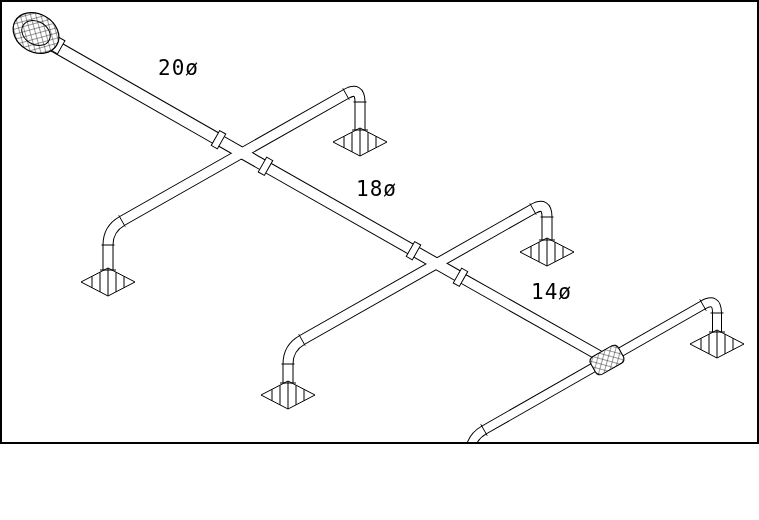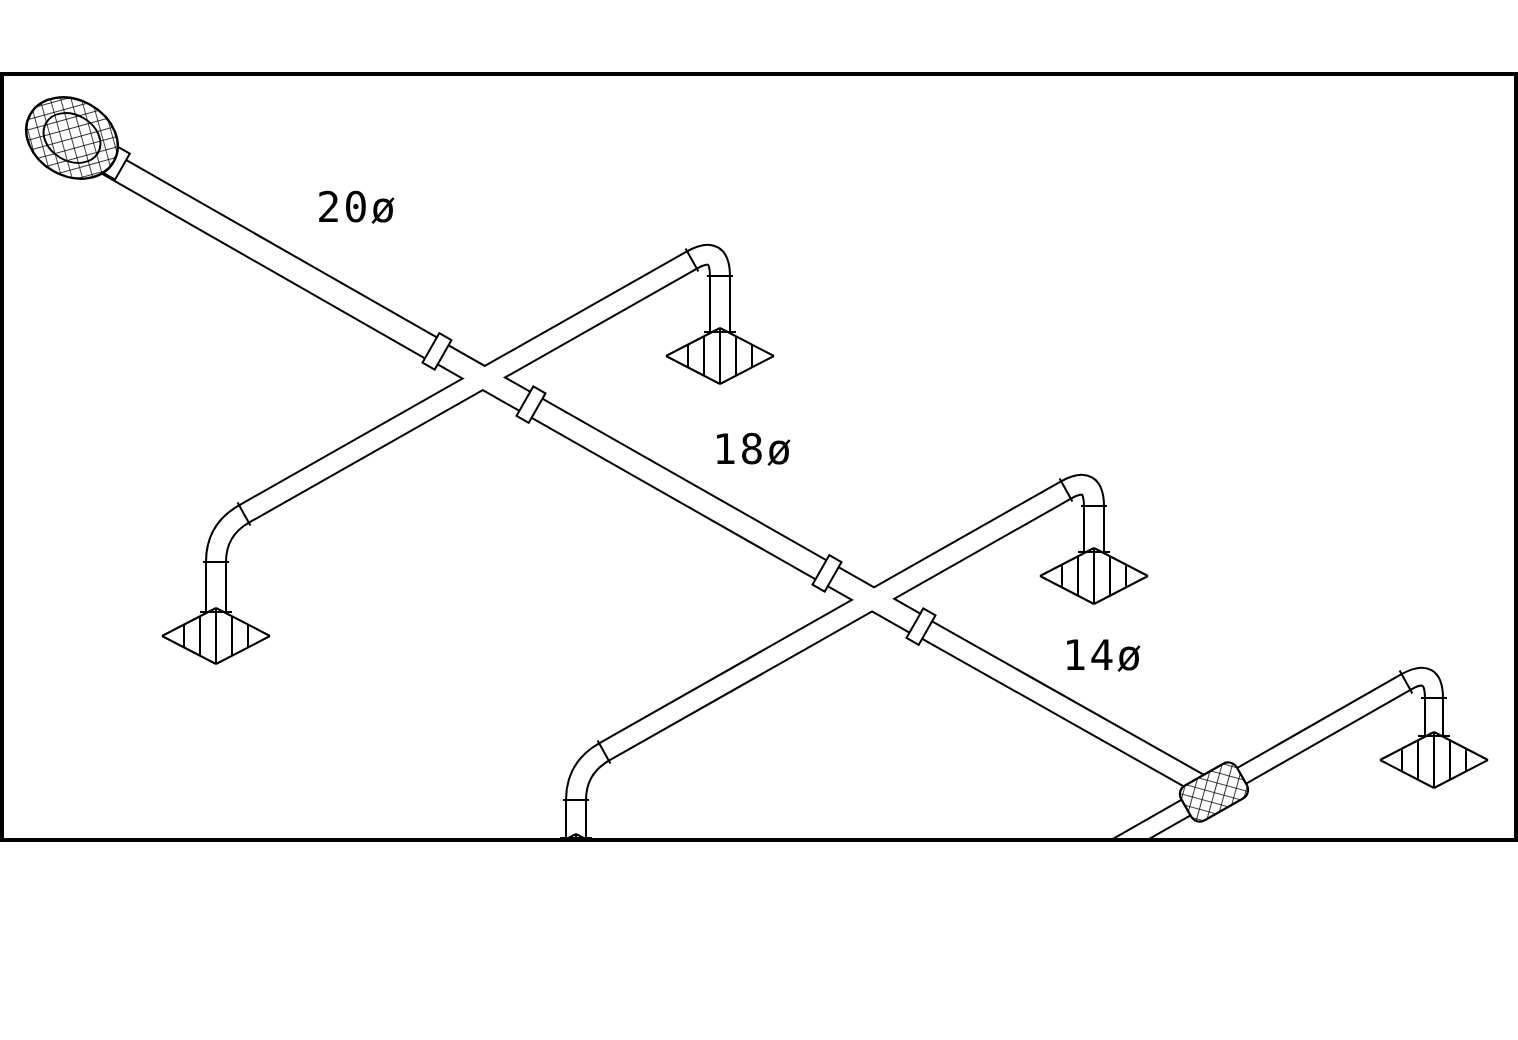--- a/index.html
+++ b/index.html
@@ -1,19 +1,19 @@
 <!DOCTYPE html>
 <html><head>
 <meta charset="utf-8">
 <style>
   html,body{margin:0;padding:0;background:#fff}
   .frame{
-    width:759px;height:385px;box-sizing:border-box;
+    width:759px;height:444px;box-sizing:border-box;
     border:2px solid var(--line,#000);
-    background:#fff;overflow:hidden;margin-top:36px;
+    background:#fff;overflow:hidden;
   }
   svg{display:block}
   .pipe-outer{fill:none;stroke:var(--line,#000);stroke-linejoin:round;stroke-linecap:butt}
   .pipe-inner{fill:none;stroke:#fff;stroke-linejoin:round;stroke-linecap:butt}
   .thin{stroke:var(--line,#000);stroke-width:1;fill:none}
   .tick{stroke:var(--line,#000);stroke-width:1}
   .coupling{fill:#fff;stroke:var(--line,#000);stroke-width:1}
   .white-fill{fill:#fff;stroke:none}
   .dim{
     font-family:"DejaVu Sans Mono","Liberation Mono",monospace;

